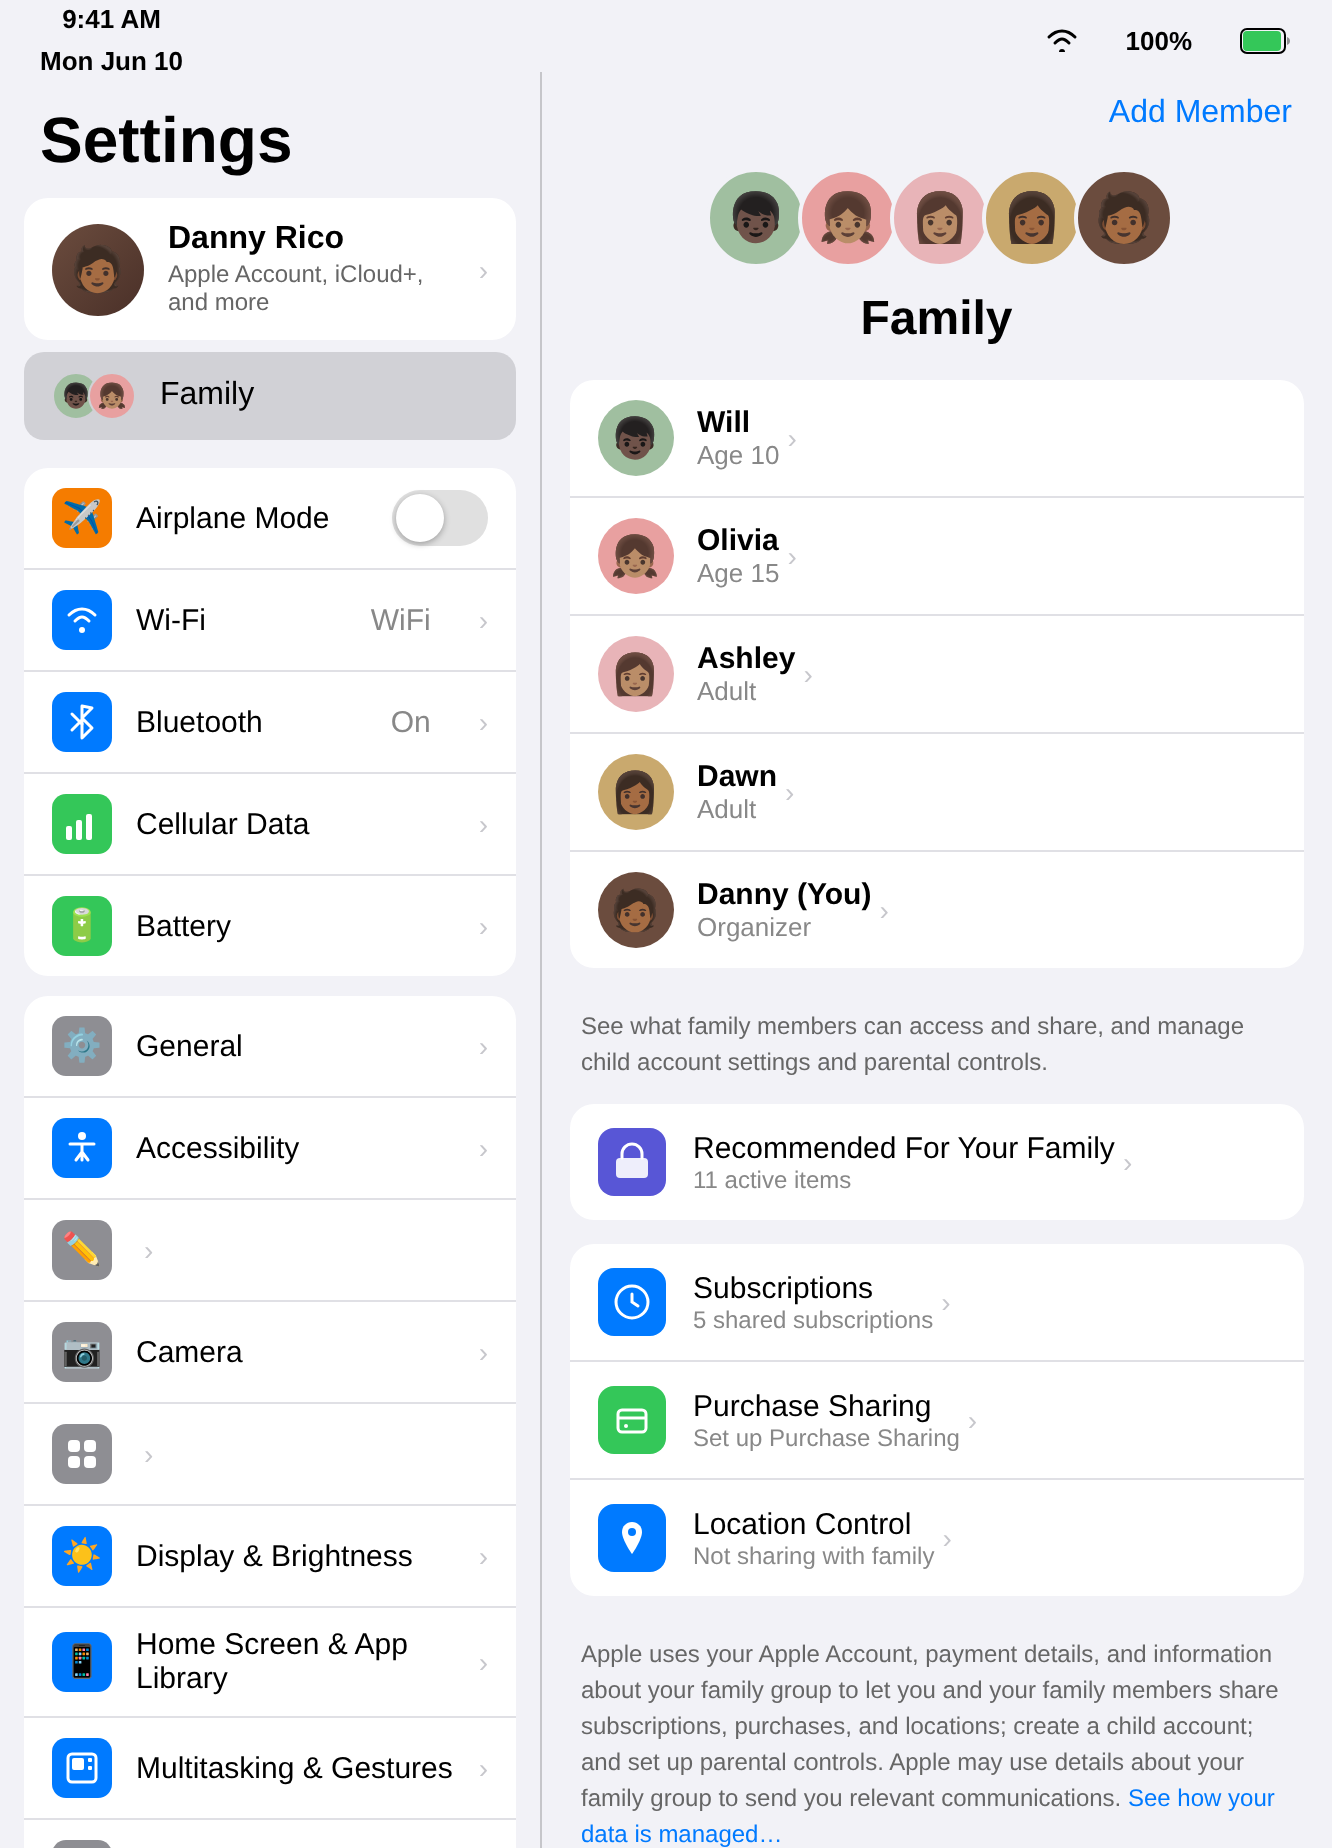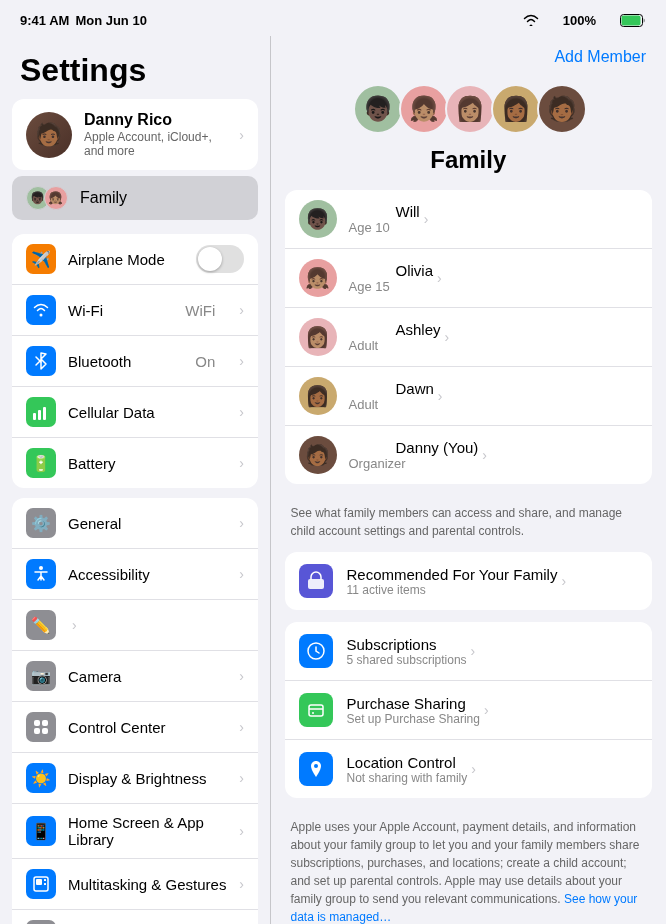--- a/index.html
+++ b/index.html
@@ -261,23 +261,22 @@
       border-radius: 50%;
       margin-right: 12px;
       display: flex;
       align-items: center;
       justify-content: center;
       font-size: 20px;
       flex-shrink: 0;
     }
     .member-info .member-name {
       font-size: 15px;
-      font-weight: 400;
-      color: #000;
-      margin-left: 47px;
+      font-weight: 700;
+      color: #000;
     }
     .member-info .member-age {
       font-size: 13px;
       color: #888;
     }
 
     
     .info-text {
       padding: 8px 20px 12px;
       font-size: 12px;
@@ -328,21 +327,21 @@
     }
 
     
     .sidebar::-webkit-scrollbar,
     .right-panel::-webkit-scrollbar { display: none; }
   </style>
 </head>
 <body>
 
 <div class="status-bar">
-  <div style="display:flex;gap:6px;align-items:center;">
+  <div style="display:flex;gap:6px;align-items:center;flex-direction:column;">
     <span class="status-time">9:41 AM</span>
     <span class="status-time">Mon Jun 10</span>
   </div>
   <div class="status-right">
     <svg width="16" height="12" viewBox="0 0 16 12">
       <path d="M8 10.5a1.5 1.5 0 100 3 1.5 1.5 0 000-3z" fill="#000"></path>
       <path d="M4.5 7.5C5.8 6.2 6.8 5.5 8 5.5s2.2.7 3.5 2" stroke="#000" stroke-width="1.5" fill="none" stroke-linecap="round"></path>
       <path d="M1.5 4.5C3.3 2.7 5.5 1.5 8 1.5s4.7 1.2 6.5 3" stroke="#000" stroke-width="1.5" fill="none" stroke-linecap="round"></path>
     </svg>
     <span style="font-size:13px;font-weight:600;">100%</span>
@@ -453,21 +452,20 @@
       </div>
       <div class="settings-item">
         <div class="settings-icon" style="background:#8e8e93;">
           <svg width="18" height="18" viewBox="0 0 18 18" fill="none">
             <rect x="2" y="2" width="6" height="6" rx="2" fill="white"></rect>
             <rect x="10" y="2" width="6" height="6" rx="2" fill="white"></rect>
             <rect x="2" y="10" width="6" height="6" rx="2" fill="white"></rect>
             <rect x="10" y="10" width="6" height="6" rx="2" fill="white"></rect>
           </svg>
         </div>
-        <span class="settings-label">Control Center</span>
         <span class="chevron">›</span>
       </div>
       <div class="settings-item">
         <div class="settings-icon" style="background:#007aff;">☀️</div>
         <span class="settings-label">Display &amp; Brightness</span>
         <span class="chevron">›</span>
       </div>
       <div class="settings-item">
         <div class="settings-icon" style="background:#007aff;">📱</div>
         <span class="settings-label">Home Screen &amp; App Library</span>

